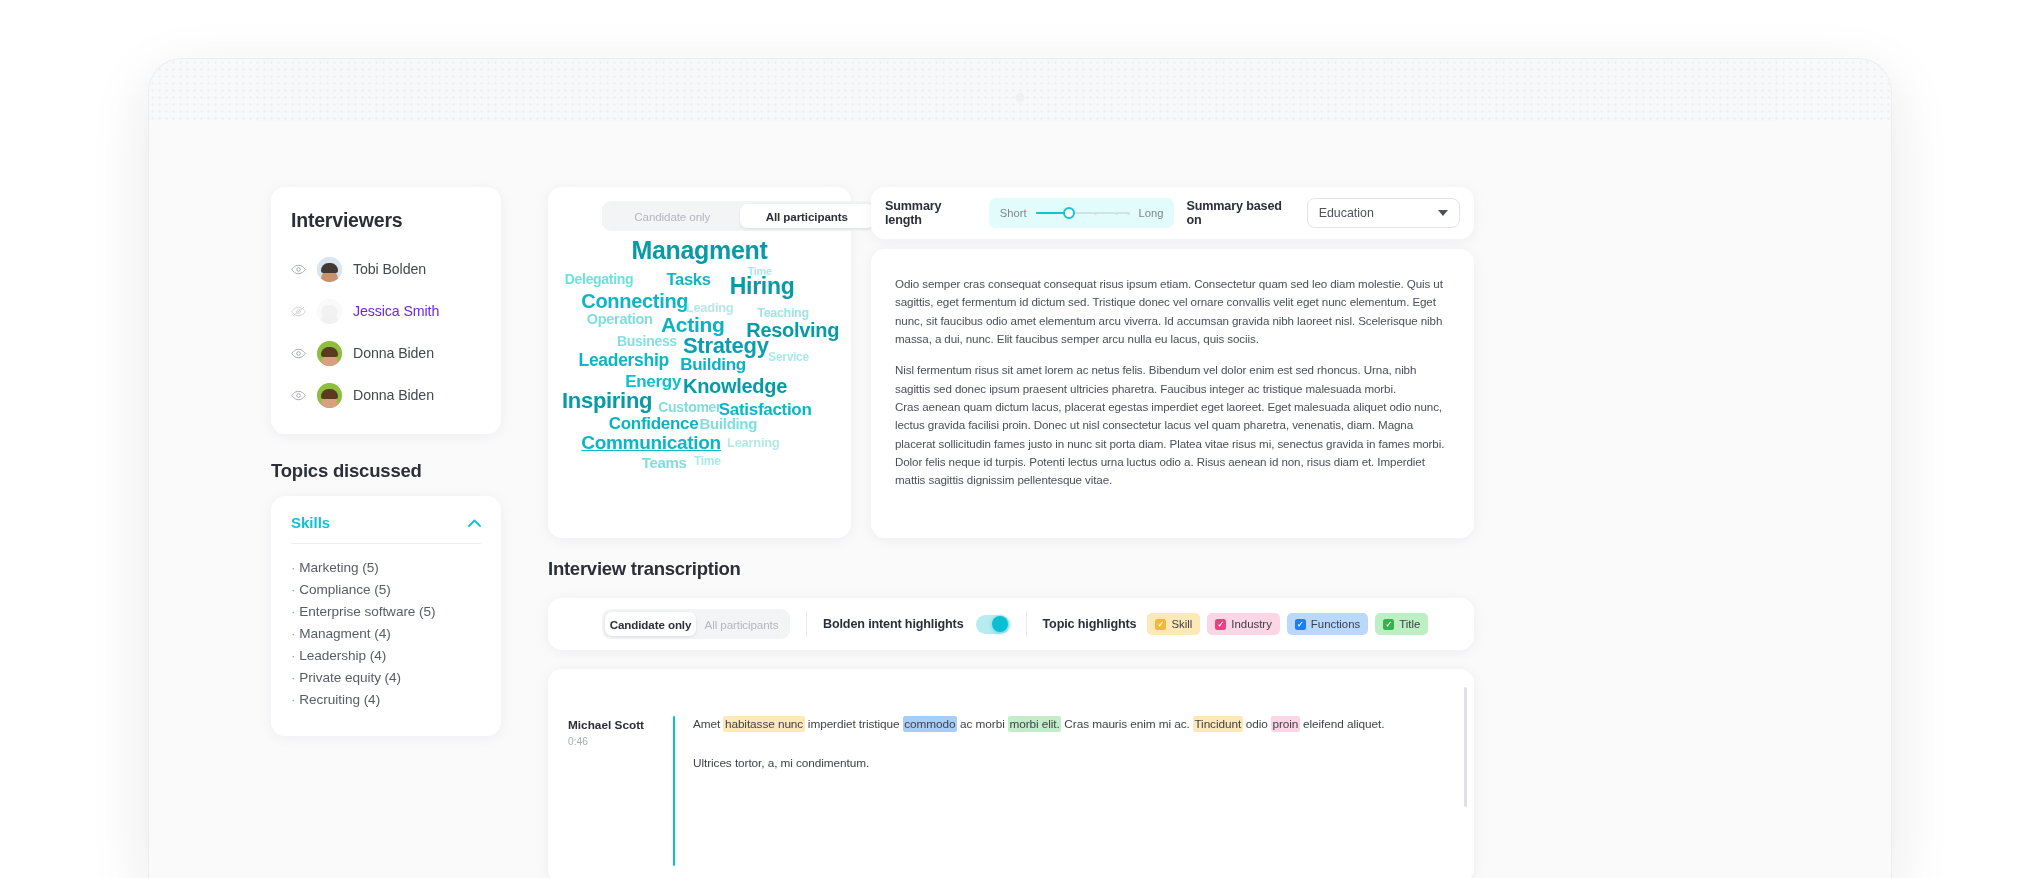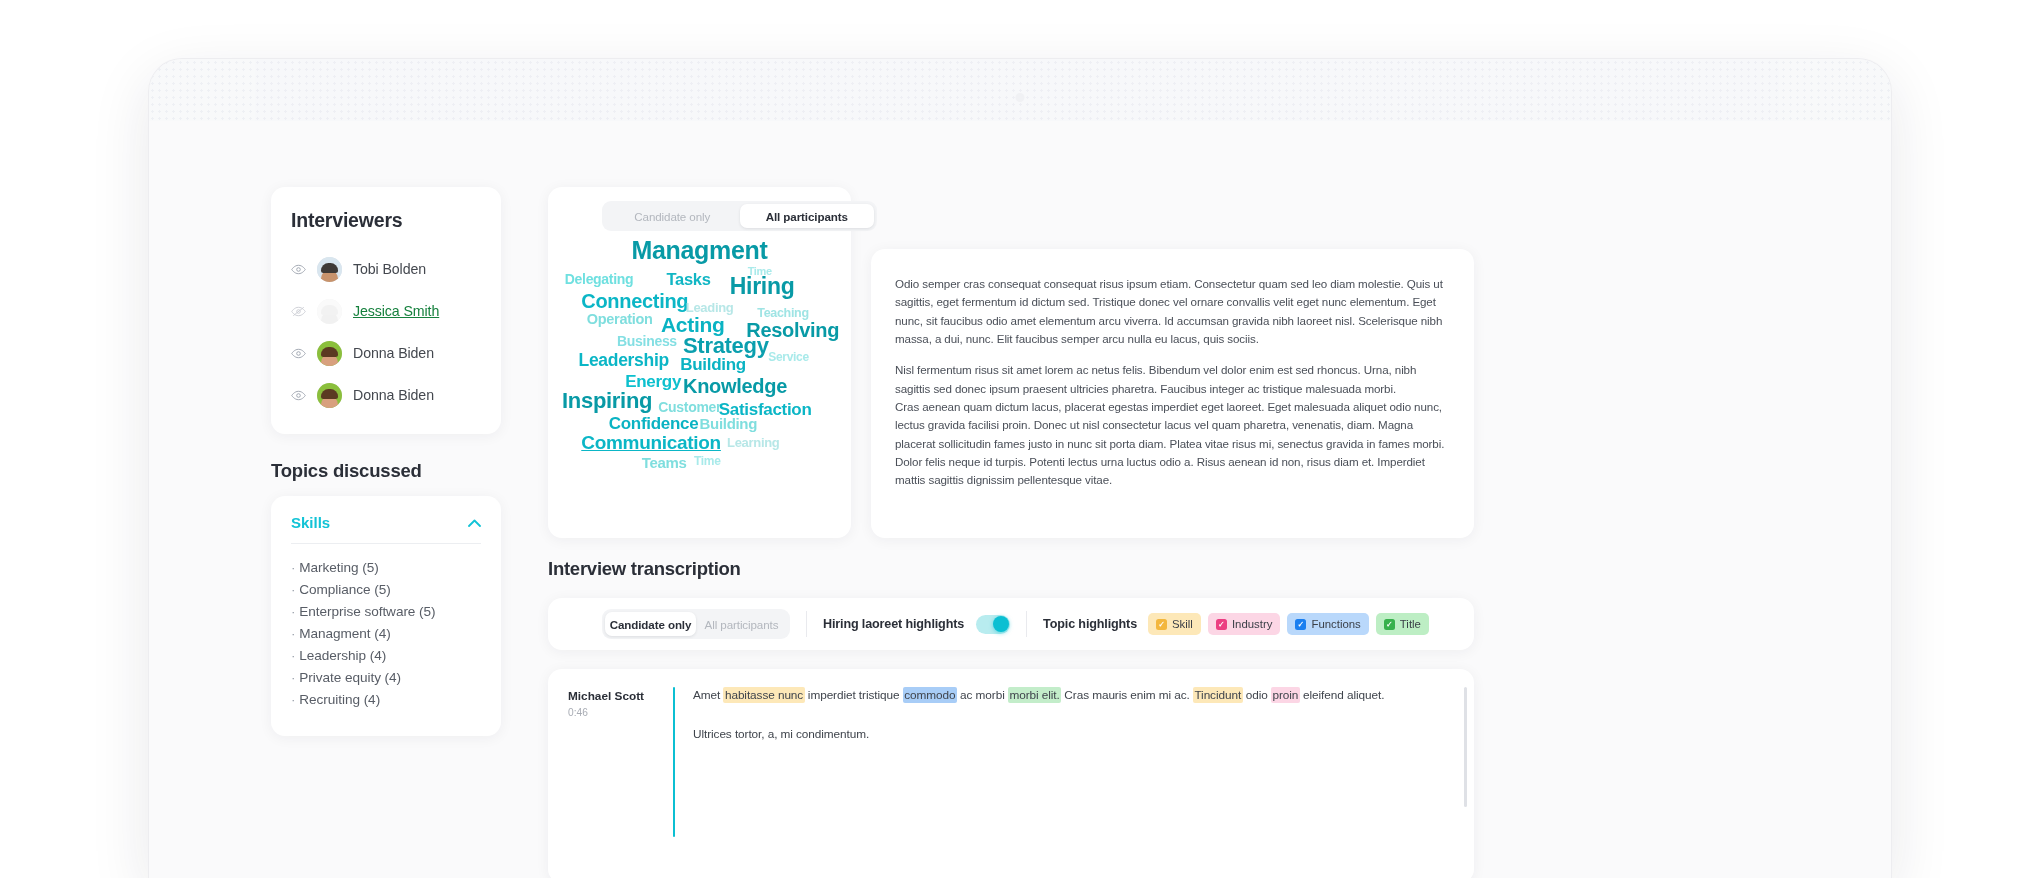--- a/index.html
+++ b/index.html
@@ -59,21 +59,21 @@
     cursor: pointer;
   }
   .eye { width: 15px; height: 15px; flex: none; color: #9aa0ab; }
   .eye svg { display: block; width: 15px; height: 15px; }
   .avatar {
     width: 25px; height: 25px; border-radius: 50%; flex: none;
     background: #dfe2e7; overflow: hidden; position: relative;
   }
   .avatar .face { position: absolute; inset: 0; }
   .iname { font-size: 14.2px; color: #44484f; letter-spacing: -0.1px; }
-  .interviewer-row.off .iname { color: #15803d; text-decoration: underline; }
+  .interviewer-row.off .iname { color: #6d28d9; }
   .interviewer-row.off .avatar { filter: grayscale(1) opacity(.35); }
   .interviewer-row.off .eye { color: #c9ccd3; }
 
   #topics-heading {
     font-size: 18.5px; font-weight: 700; color: #2b2f38;
     letter-spacing: -0.2px; margin: 26px 0 14px 0; padding-left: 0;
   }
   #topics-card { padding: 18px 20px 20px 20px; min-height: 240px; }
   .topic-head {
     display: flex; align-items: center; justify-content: space-between;
@@ -190,21 +190,21 @@
   .cbox {
     width: 11px; height: 11px; border-radius: 2.5px; flex: none;
     display: flex; align-items: center; justify-content: center;
     font-size: 8px; color: #fff; font-weight: 700;
   }
 
   #tx-card {
     position: absolute; left: 399px; top: 548px; width: 926px; height: 214px;
     padding: 18px 16px 0 20px; overflow: hidden;
   }
-  .tx-row { display: flex; gap: 0; position: relative; }
+  .tx-row { display: flex; gap: 0; position: relative; margin-top: 29px; }
   .tx-meta { width: 105px; flex: none; padding-top: 2px; }
   .tx-name { font-size: 11.8px; font-weight: 700; color: #2b2f38; }
   .tx-time { font-size: 10.2px; color: #a8acb4; margin-top: 4px; }
   .tx-bar { width: 2px; background: #0bbfd2; border-radius: 2px; flex: none; }
   .tx-body { flex: 1; padding: 0 18px 0 18px; }
   .tx-line { font-size: 11.8px; color: #3f444c; line-height: 1.5; letter-spacing: -0.08px; }
   .tx-line + .tx-line { margin-top: 21px; }
   mark { padding: 1px 1.5px; border-radius: 2px; background: transparent; color: inherit; }
   .tx-scroll {
     position: absolute; right: 7px; top: 18px; width: 3px; height: 120px;
@@ -340,38 +340,58 @@
           <span class="w" style="font-size: 17px; color: rgb(11, 182, 198); top: 166px; left: 57%;">Satisfaction</span>
           <span class="w" style="font-size: 17px; color: rgb(10, 179, 195); top: 180px; left: 17%;">Confidence</span>
           <span class="w" style="font-size: 15px; color: rgb(127, 222, 222); top: 181px; left: 50%;">Building</span>
           <span class="w" style="font-size: 19px; color: rgb(11, 182, 198); top: 198px; left: 7%; text-decoration: underline;">Communication</span>
           <span class="w" style="font-size: 13px; color: rgb(183, 231, 231); top: 201px; left: 60%;">Learning</span>
           <span class="w" style="font-size: 15px; color: rgb(127, 222, 222); top: 220px; left: 29%;">Teams</span>
           <span class="w" style="font-size: 12px; color: rgb(168, 234, 234); top: 220px; left: 48%;">Time</span>
         </div>
     </div>
 
+    <div class="card" id="sum-controls">
+      <span class="lbl">Summary length</span>
+      <div id="slider-wrap">
+        <span class="sl-end">Short</span>
+        <div class="track">
+          <div class="bar"></div>
+          <div class="fill"></div>
+          <div class="tick" style="left:62%"></div>
+          <div class="tick" style="left:84%"></div>
+          <div class="tick" style="left:100%;margin-left:-3px"></div>
+          <div class="knob"></div>
+        </div>
+        <span class="sl-end">Long</span>
+      </div>
+      <span class="lbl">Summary based on</span>
+      <div id="sum-based">
+        <span class="val">Education</span>
+        <span class="caret"></span>
+      </div>
+    </div>
 
     <div class="card" id="summary-card">
       <div id="summary-body">
           <div class="para">Odio semper cras consequat consequat risus ipsum etiam. Consectetur quam sed leo diam molestie. Quis ut sagittis, eget fermentum id dictum sed. Tristique donec vel ornare convallis velit eget nunc elementum. Eget nunc, sit faucibus odio amet elementum arcu viverra. Id accumsan gravida nibh laoreet nisl. Scelerisque nibh massa, a dui, nunc. Elit faucibus semper arcu nulla eu lacus, quis sociis.</div>
           <div class="para tight">Nisl fermentum risus sit amet lorem ac netus felis. Bibendum vel dolor enim est sed rhoncus. Urna, nibh sagittis sed donec ipsum praesent ultricies pharetra. Faucibus integer ac tristique malesuada morbi.</div>
           <div class="para tight">Cras aenean quam dictum lacus, placerat egestas imperdiet eget laoreet. Eget malesuada aliquet odio nunc, lectus gravida facilisi proin. Donec ut nisl consectetur lacus vel quam pharetra, venenatis, diam. Magna placerat sollicitudin fames justo in nunc sit porta diam. Platea vitae risus mi, senectus gravida in fames morbi. Dolor felis neque id turpis. Potenti lectus urna luctus odio a. Risus aenean id non, risus diam et. Imperdiet mattis sagittis dignissim pellentesque vitae.</div>
         </div>
     </div>
 
     <div id="tx-heading">Interview transcription</div>
 
     <div class="card" id="tx-controls">
       <div class="seg" id="tx-seg">
           <div class="opt active">Candidate only</div>
           <div class="opt">All participants</div>
         </div>
       <div class="divider"></div>
-      <span class="lbl">Hiring laoreet highlights</span>
+      <span class="lbl">Bolden intent highlights</span>
       <div class="toggle">
         <div class="dot"></div>
       </div>
       <div class="divider"></div>
       <span class="lbl">Topic highlights</span>
       <div class="chips" id="tx-chips">
           <div class="chip" style="background: rgb(253, 232, 184);">
             <span class="cbox" style="background:#f3b73e">✓</span>
             <span>Skill</span>
           </div>

